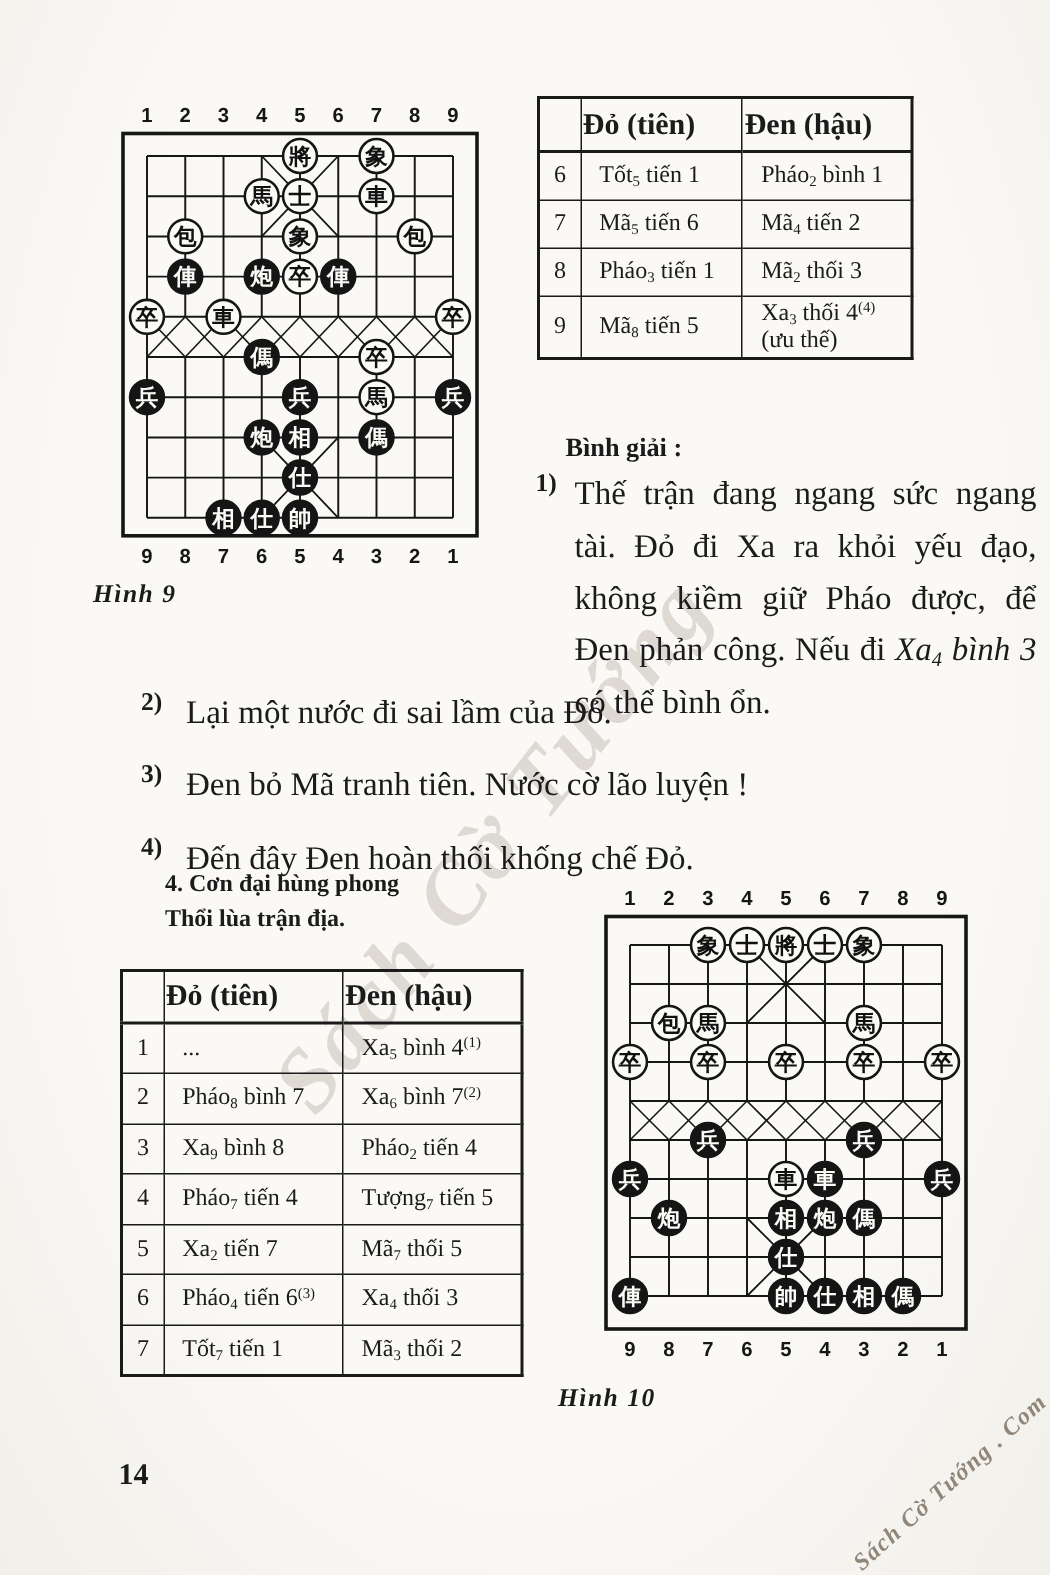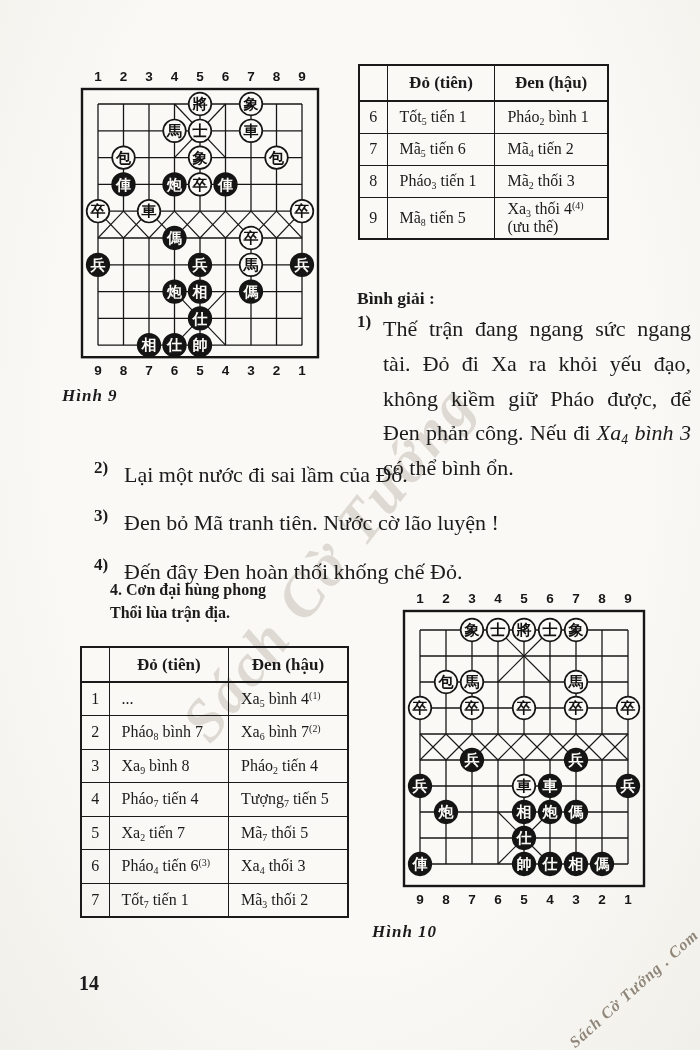--- a/index.html
+++ b/index.html
@@ -19,21 +19,21 @@
       transform-origin:0 0; pointer-events:none;}
   .wm-large{left:168px; top:712px; font-size:60px; letter-spacing:3px;
       color:rgba(168,158,144,0.34); transform:rotate(-52deg);}
   .wm-small{left:566px; top:1038px; font-size:16px; letter-spacing:1px;
       color:rgba(125,114,100,0.85); transform:rotate(-42deg);}
 
   
   table.mt{border-collapse:collapse; table-layout:fixed; background:transparent;}
   table.mt, table.mt th, table.mt td{border:1.5px solid #1a1a1a;}
   table.mt{border-width:2.4px;}
-  table.mt th{font-weight:bold; font-size:17px; text-align:center; border-bottom-width:2px;}
+  table.mt th{font-weight:bold; font-size:20px; text-align:left; border-bottom-width:2px;}
   table.mt td{font-size:16px; vertical-align:middle;}
   table.mt td.num{text-align:center; width:26px; padding:0;}
   table.mt td.mv{text-align:left; padding:2px 18px 2px 12px;}
   #table1 table.mt tr{height:32px;}  #table1 table.mt tr:first-child{height:36px;}
   #table2 table.mt tr{height:33.5px;} #table2 table.mt tr:first-child{height:35px;}
   .note-line{display:block;}
 
   
   .bg-head{font-weight:bold; font-size:17.5px;}
   .citem{display:flex; align-items:flex-start;}
@@ -271,21 +271,21 @@
           </tr>
           <tr>
             <td class="num">9</td>
             <td class="mv">Mã<sub>8</sub> tiến 5</td>
             <td class="mv">Xa<sub>3</sub> thối 4<sup>(4)</sup><span class="note-line">(ưu thế)</span></td>
           </tr>
         </tbody>
       </table>
     </div>
 
-  <div class="abs bg-head" style="left:357px; top:288px;">Bình giải :</div>
+  <div class="abs bg-head" style="left:377px; top:288px;">Bình giải :</div>
   <div class="abs citem item1" style="left:357px; top:312px; width:334px;">
     <span class="no">1)</span>
     <span class="tx" id="item1-text">Thế trận đang ngang sức ngang tài. Đỏ đi Xa ra khỏi yếu đạo, không kiềm giữ Pháo được, để Đen phản công. Nếu đi <i>Xa<sub>4</sub> bình 3</i> có thể bình ổn.</span>
   </div>
 
   <div class="abs list" id="comment-list" style="left:94px; top:458px; width:560px;">
       <div class="citem">
         <span class="no">2)</span>
         <span class="tx">Lại một nước đi sai lầm của Đỏ.</span>
       </div>

